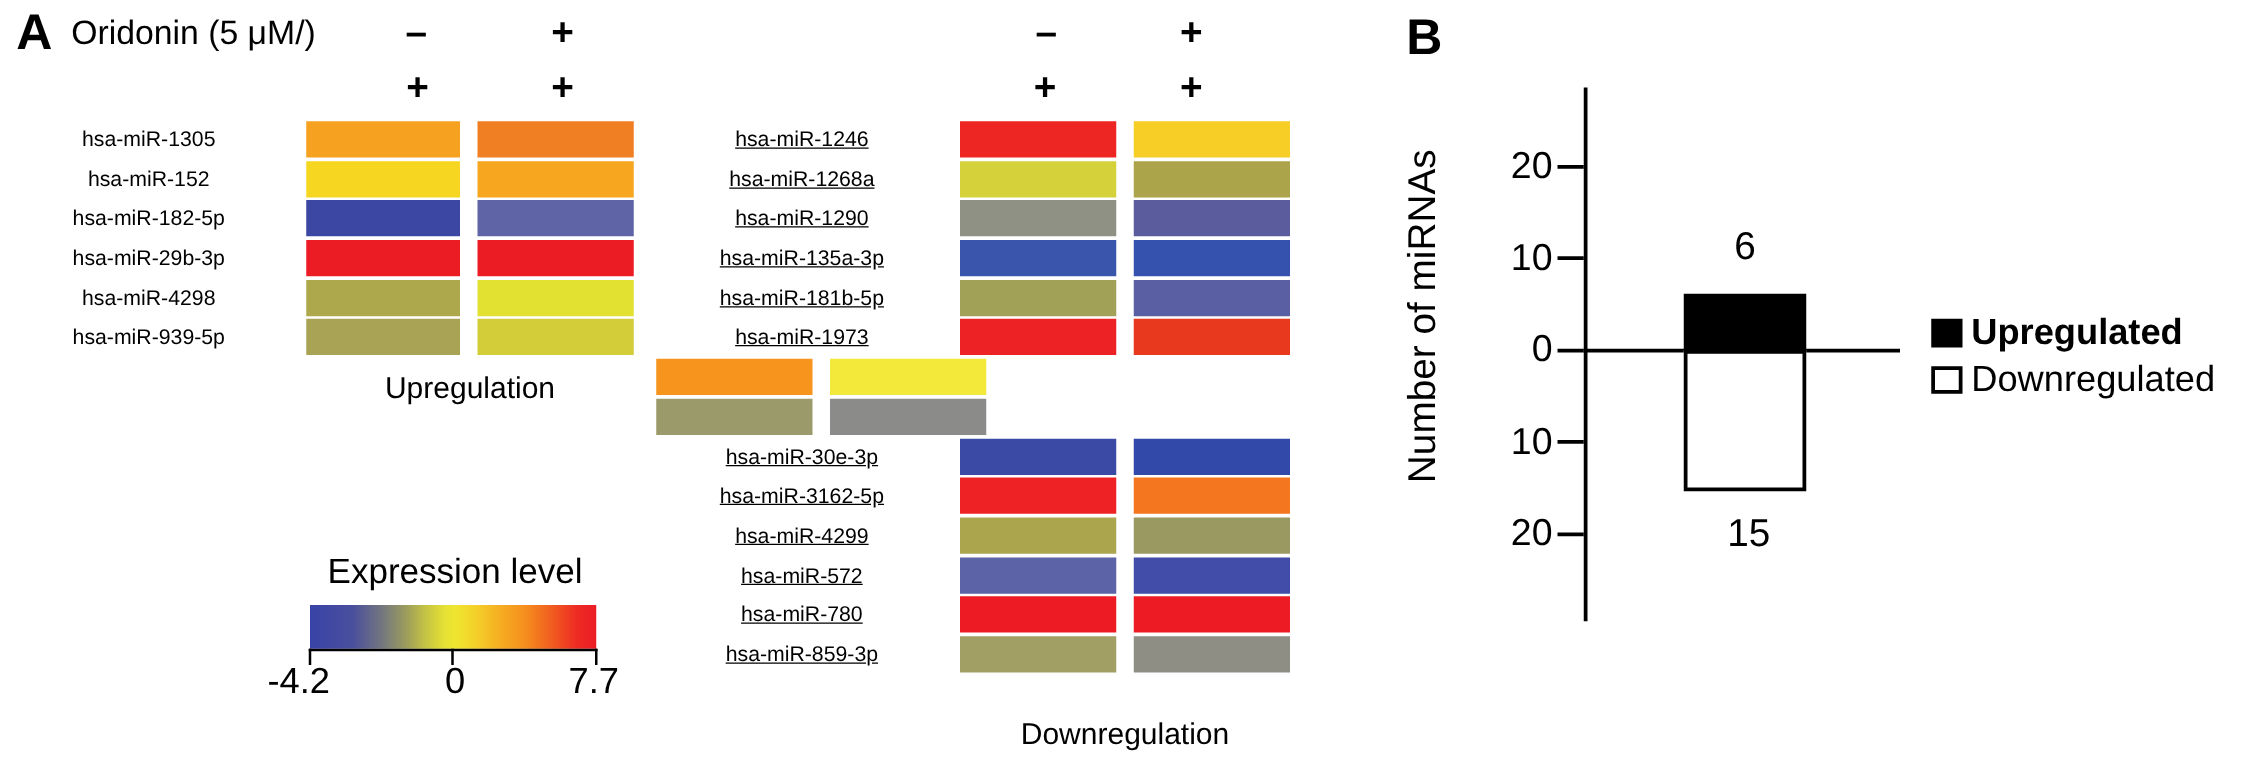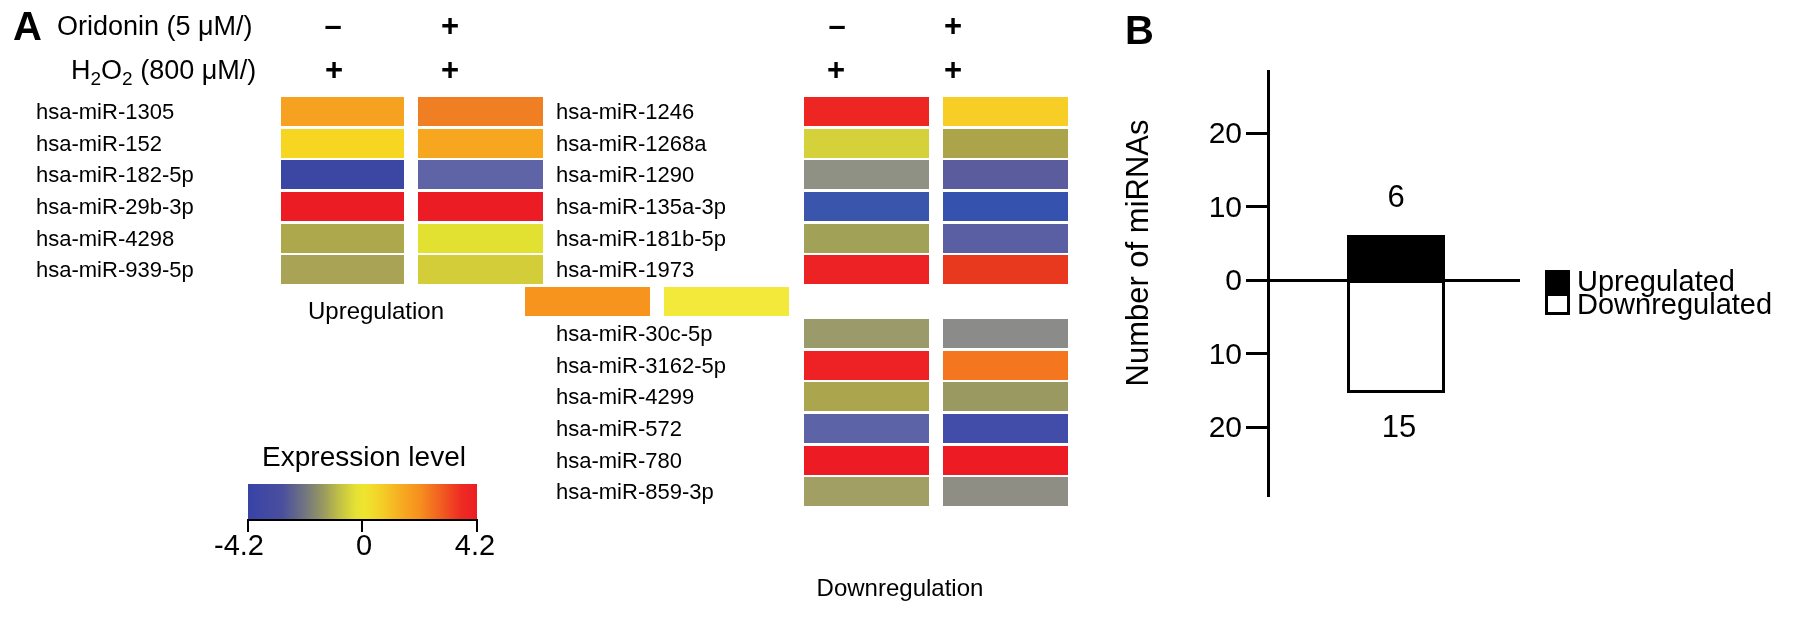--- a/index.html
+++ b/index.html
@@ -9,23 +9,23 @@
     overflow:hidden;
   }
   .abs{position:absolute;}
   .panel-label{font-size:40px;font-weight:bold;line-height:1;}
   .treat-label{font-size:27px;line-height:34px;white-space:nowrap;}
   .treat-label sub{font-size:19px;}
   .sym{font-size:31px;font-weight:bold;line-height:34px;transform:translateX(-50%);}
   
   .heatmap{position:absolute;}
   .hm-row{display:flex;align-items:center;height:29px;margin-bottom:2.7px;}
-  .hm-label{text-align:left;font-size:22px;line-height:29px;white-space:nowrap;margin-left:36px;}
+  .hm-label{text-align:center;font-size:17px;line-height:29px;white-space:nowrap;}
   .hm-up .hm-label{width:238px;}
-  .hm-down .hm-label{width:243px;}
+  .hm-down .hm-label{width:243px;text-decoration:underline;}
   .hm-sp1{width:7px;flex:none;}
   .hm-down .hm-sp1{width:5px;}
   .hm-sp2{width:14px;flex:none;}
   .hm-cell{height:29px;flex:none;}
   .hm-up .hm-c1{width:123px;}
   .hm-up .hm-c2{width:125px;}
   .hm-down .hm-c1{width:125px;}
   .hm-down .hm-c2{width:125px;}
   .hm-title{font-size:24px;transform:translateX(-50%);white-space:nowrap;}
   
@@ -56,21 +56,20 @@
 <div class="fig">
 
   <div class="abs panel-label" style="left:13px;top:6px;">A</div>
 
   <div class="abs treat-label" style="left:57px;top:9px;">Oridonin (5 μM/)</div>
   <div class="abs sym" style="left:333px;top:9px;">–</div>
   <div class="abs sym" style="left:450px;top:9px;">+</div>
   <div class="abs sym" style="left:837px;top:9px;">–</div>
   <div class="abs sym" style="left:953px;top:9px;">+</div>
 
-  <div class="abs treat-label" style="left:71px;top:53px;"><span>H</span><sub>2</sub><span>O</span><sub>2</sub><span> (800 μM/)</span></div>
   <div class="abs sym" style="left:334px;top:53px;">+</div>
   <div class="abs sym" style="left:450px;top:53px;">+</div>
   <div class="abs sym" style="left:836px;top:53px;">+</div>
   <div class="abs sym" style="left:953px;top:53px;">+</div>
 
   <div class="heatmap hm-up" style="left:0px;top:97px;">
       <div class="hm-row">
         <div class="hm-label">hsa-miR-1305</div>
         <div class="hm-sp1"></div>
         <div class="hm-cell hm-c1" style="background: rgb(246, 161, 32);"></div>
@@ -158,25 +157,31 @@
         <div class="hm-sp2"></div>
         <div class="hm-cell hm-c2" style="background: rgb(232, 57, 31);"></div>
       </div>
       <div class="hm-row">
         <div class="hm-sp1"></div>
         <div class="hm-cell hm-c1" style="background: rgb(246, 148, 29);"></div>
         <div class="hm-sp2"></div>
         <div class="hm-cell hm-c2" style="background: rgb(242, 233, 58);"></div>
       </div>
       <div class="hm-row">
-        <div class="hm-label">hsa-miR-30c-5p</div>
         <div class="hm-sp1"></div>
         <div class="hm-cell hm-c1" style="background: rgb(155, 154, 107);"></div>
         <div class="hm-sp2"></div>
         <div class="hm-cell hm-c2" style="background: rgb(139, 140, 138);"></div>
+      </div>
+      <div class="hm-row">
+        <div class="hm-label">hsa-miR-30e-3p</div>
+        <div class="hm-sp1"></div>
+        <div class="hm-cell hm-c1" style="background: rgb(59, 75, 165);"></div>
+        <div class="hm-sp2"></div>
+        <div class="hm-cell hm-c2" style="background: rgb(50, 73, 169);"></div>
       </div>
       <div class="hm-row">
         <div class="hm-label">hsa-miR-3162-5p</div>
         <div class="hm-sp1"></div>
         <div class="hm-cell hm-c1" style="background: rgb(238, 34, 36);"></div>
         <div class="hm-sp2"></div>
         <div class="hm-cell hm-c2" style="background: rgb(244, 118, 31);"></div>
       </div>
       <div class="hm-row">
         <div class="hm-label">hsa-miR-4299</div>
@@ -210,21 +215,21 @@
   <div class="abs hm-title" style="left:900px;top:574px;">Downregulation</div>
 
   <div class="abs scale-title" style="left:364px;top:441px;">Expression level</div>
   <div class="abs scale-bar" style="left: 248px; top: 484px; background: linear-gradient(to right, rgb(56, 67, 167) 0%, rgb(74, 79, 157) 15%, rgb(115, 118, 127) 25%, rgb(153, 154, 95) 33%, rgb(194, 193, 69) 40%, rgb(229, 225, 52) 47%, rgb(239, 229, 47) 51%, rgb(244, 208, 41) 58%, rgb(246, 175, 34) 66%, rgb(246, 143, 30) 75%, rgb(240, 90, 32) 85%, rgb(238, 44, 35) 93%, rgb(236, 28, 36) 100%);" id="scale-bar"></div>
   <div class="abs scale-axis" style="left:247px;top:519px;"></div>
   <div class="abs scale-tick" style="left:247px;top:519px;"></div>
   <div class="abs scale-tick" style="left:361px;top:519px;"></div>
   <div class="abs scale-tick" style="left:476px;top:519px;"></div>
   <div class="abs scale-num" style="left:239px;top:530px;">-4.2</div>
   <div class="abs scale-num" style="left:364px;top:530px;">0</div>
-  <div class="abs scale-num" style="left:475px;top:530px;">4.2</div>
+  <div class="abs scale-num" style="left:475px;top:530px;">7.7</div>
 
   <div class="abs panel-label" style="left:1125px;top:10px;">B</div>
   <div class="abs y-title" style="left:1138px;top:253px;">Number of miRNAs</div>
 
   <div class="abs axis-v" style="left:1267px;top:70px;height:427px;"></div>
   <div class="abs ytick" style="left:1246px;top:131.5px;"></div>
   <div class="abs ytick" style="left:1246px;top:205px;"></div>
   <div class="abs ytick" style="left:1246px;top:278.5px;"></div>
   <div class="abs ytick" style="left:1246px;top:352px;"></div>
   <div class="abs ytick" style="left:1246px;top:425.5px;"></div>
@@ -234,21 +239,21 @@
   <div class="abs ytick-label" style="left:1162px;top:335.5px;">10</div>
   <div class="abs ytick-label" style="left:1162px;top:409px;">20</div>
 
   <div class="abs axis-h" style="left:1267px;top:278.5px;width:253px;"></div>
 
   <div class="abs bar bar-black" style="left: 1347px; top: 235px; height: 45px;" id="bar-up"></div>
   <div class="abs bar bar-white" style="left: 1347px; top: 280px; height: 113px;" id="bar-down"></div>
   <div class="abs bar-val" style="left:1347px;top:180px;">6</div>
   <div class="abs bar-val" style="left:1350px;top:410px;">15</div>
 
-  <div class="abs legend-row" style="left:1545px;top:264px;">
+  <div class="abs legend-row" style="left:1545px;top:249px;font-weight:bold;">
     <span class="sw sw-filled"></span>
     <span class="legend-text">Upregulated</span>
   </div>
   <div class="abs legend-row" style="left:1545px;top:287px;justify-content:space-between;">
     <span class="sw sw-open"></span>
     <span class="legend-text">Downregulated</span>
   </div>
 
 </div>
 

